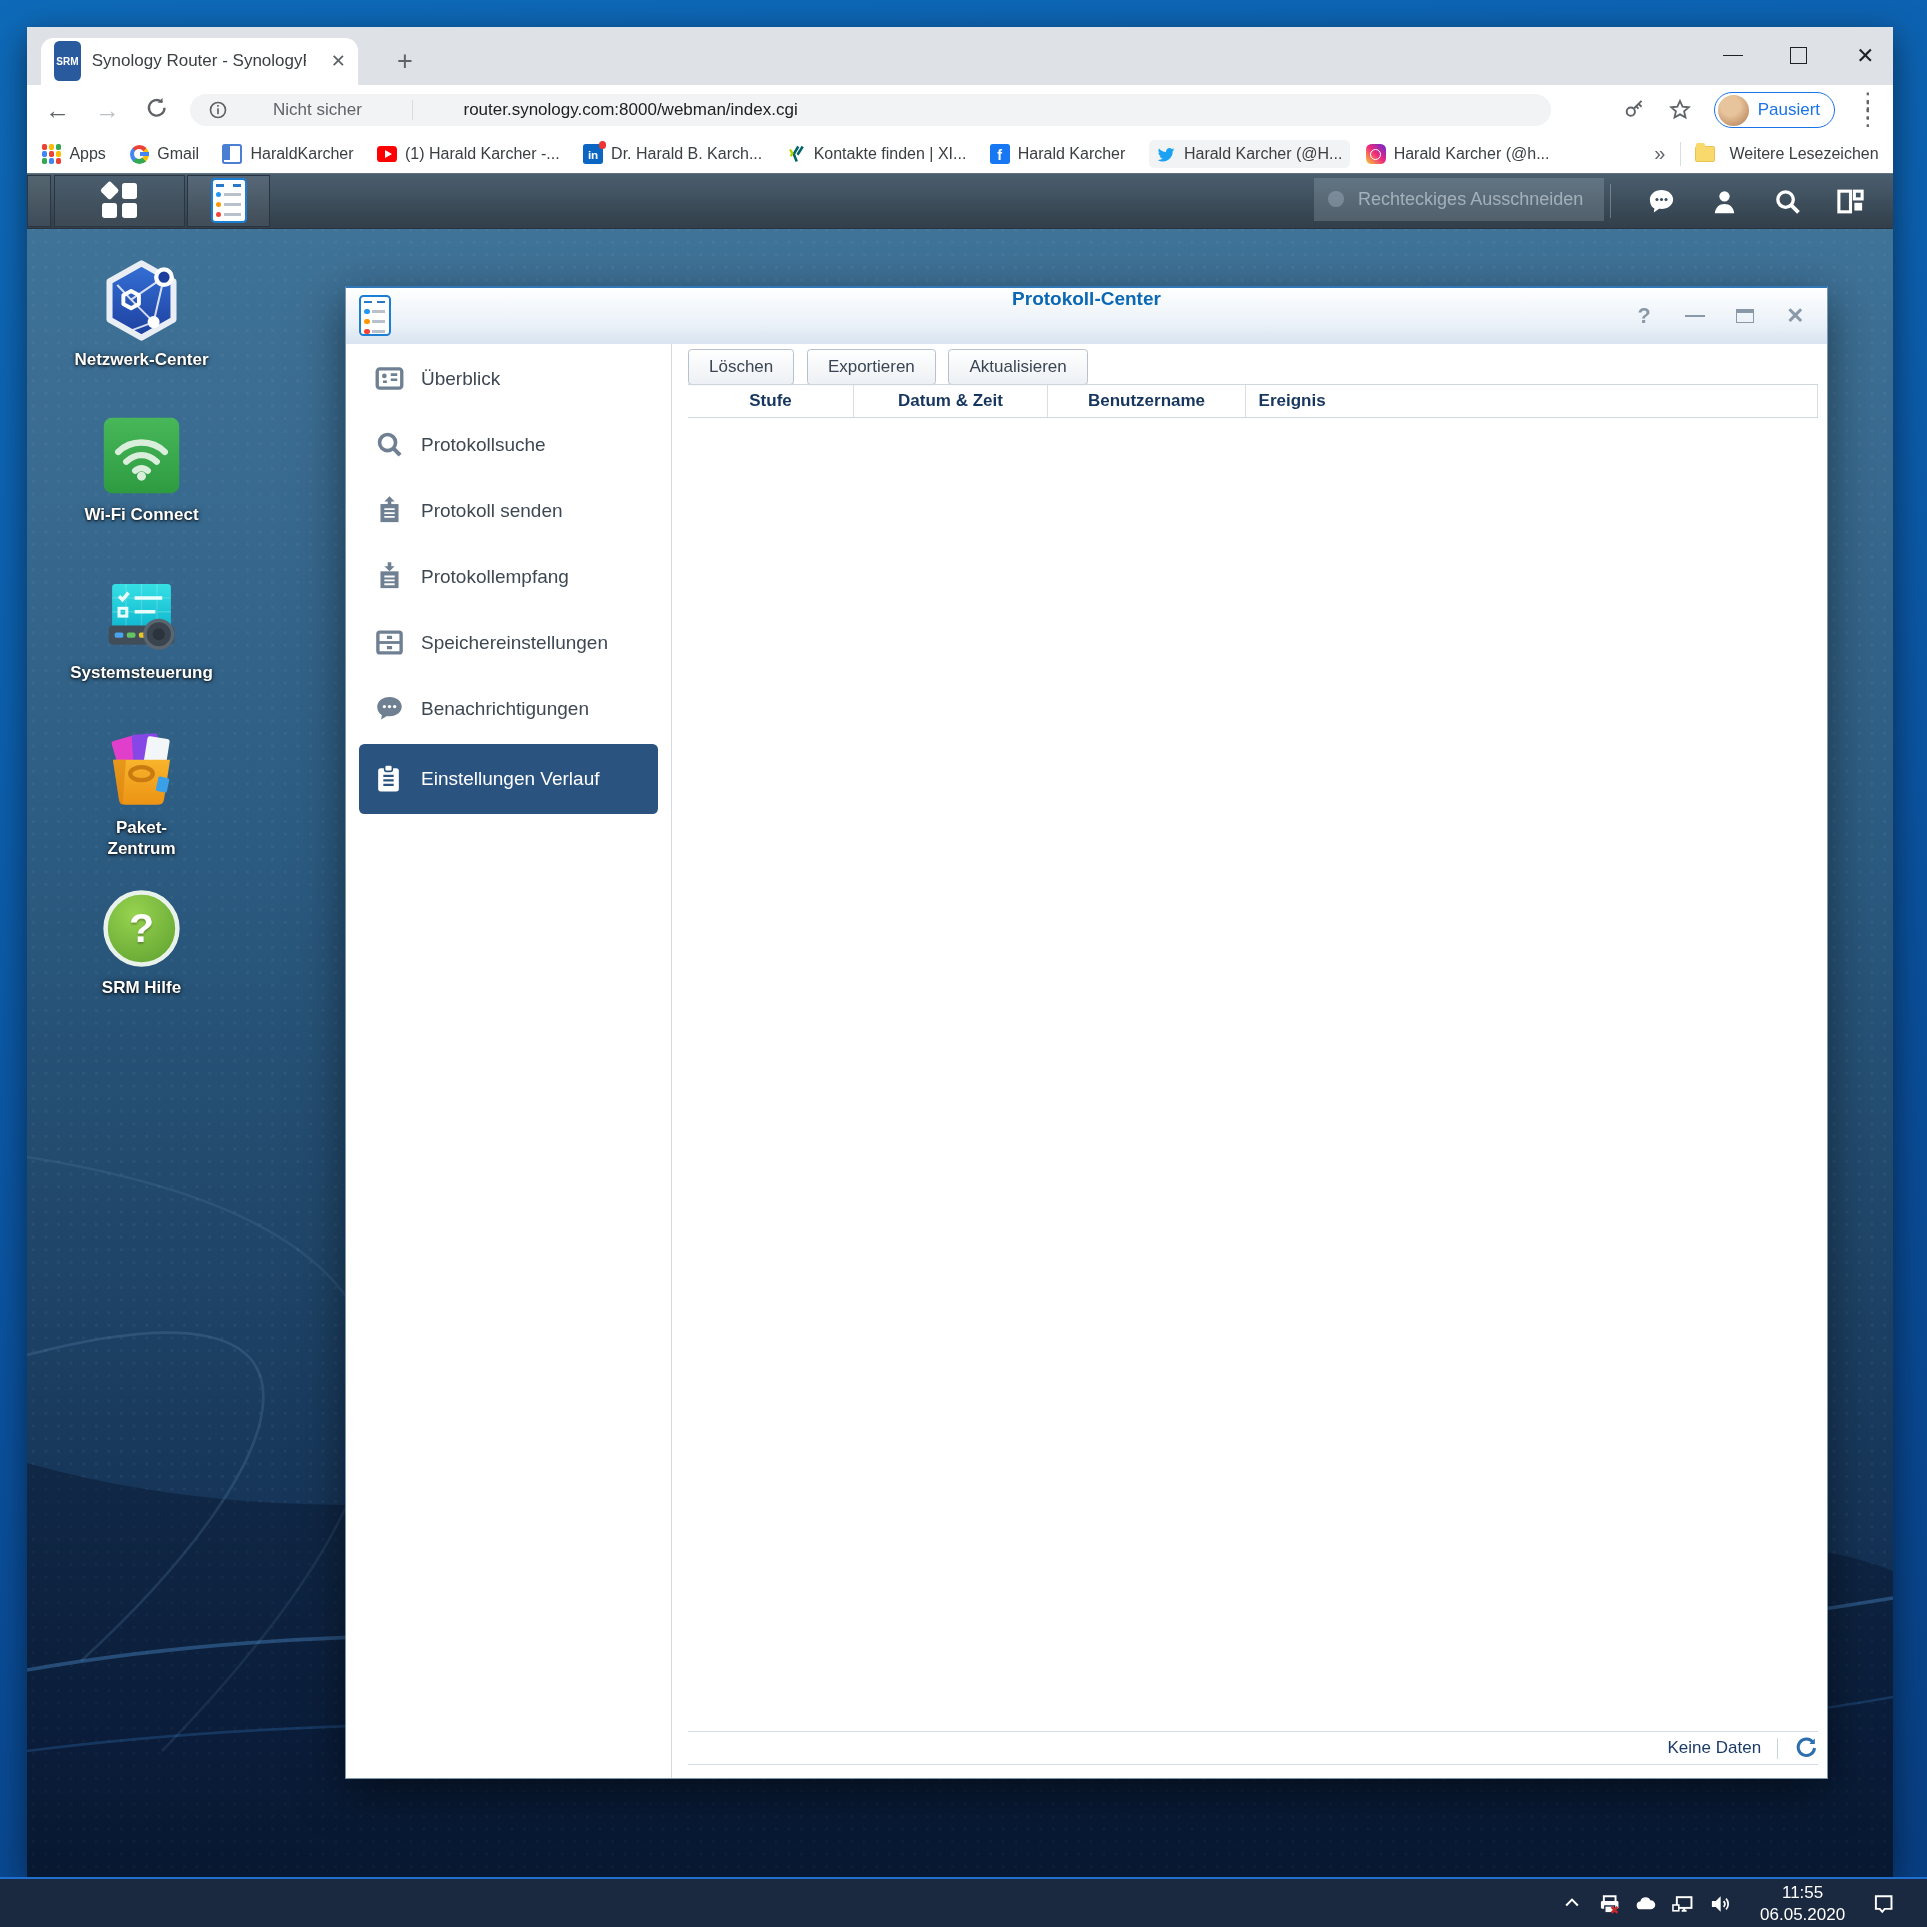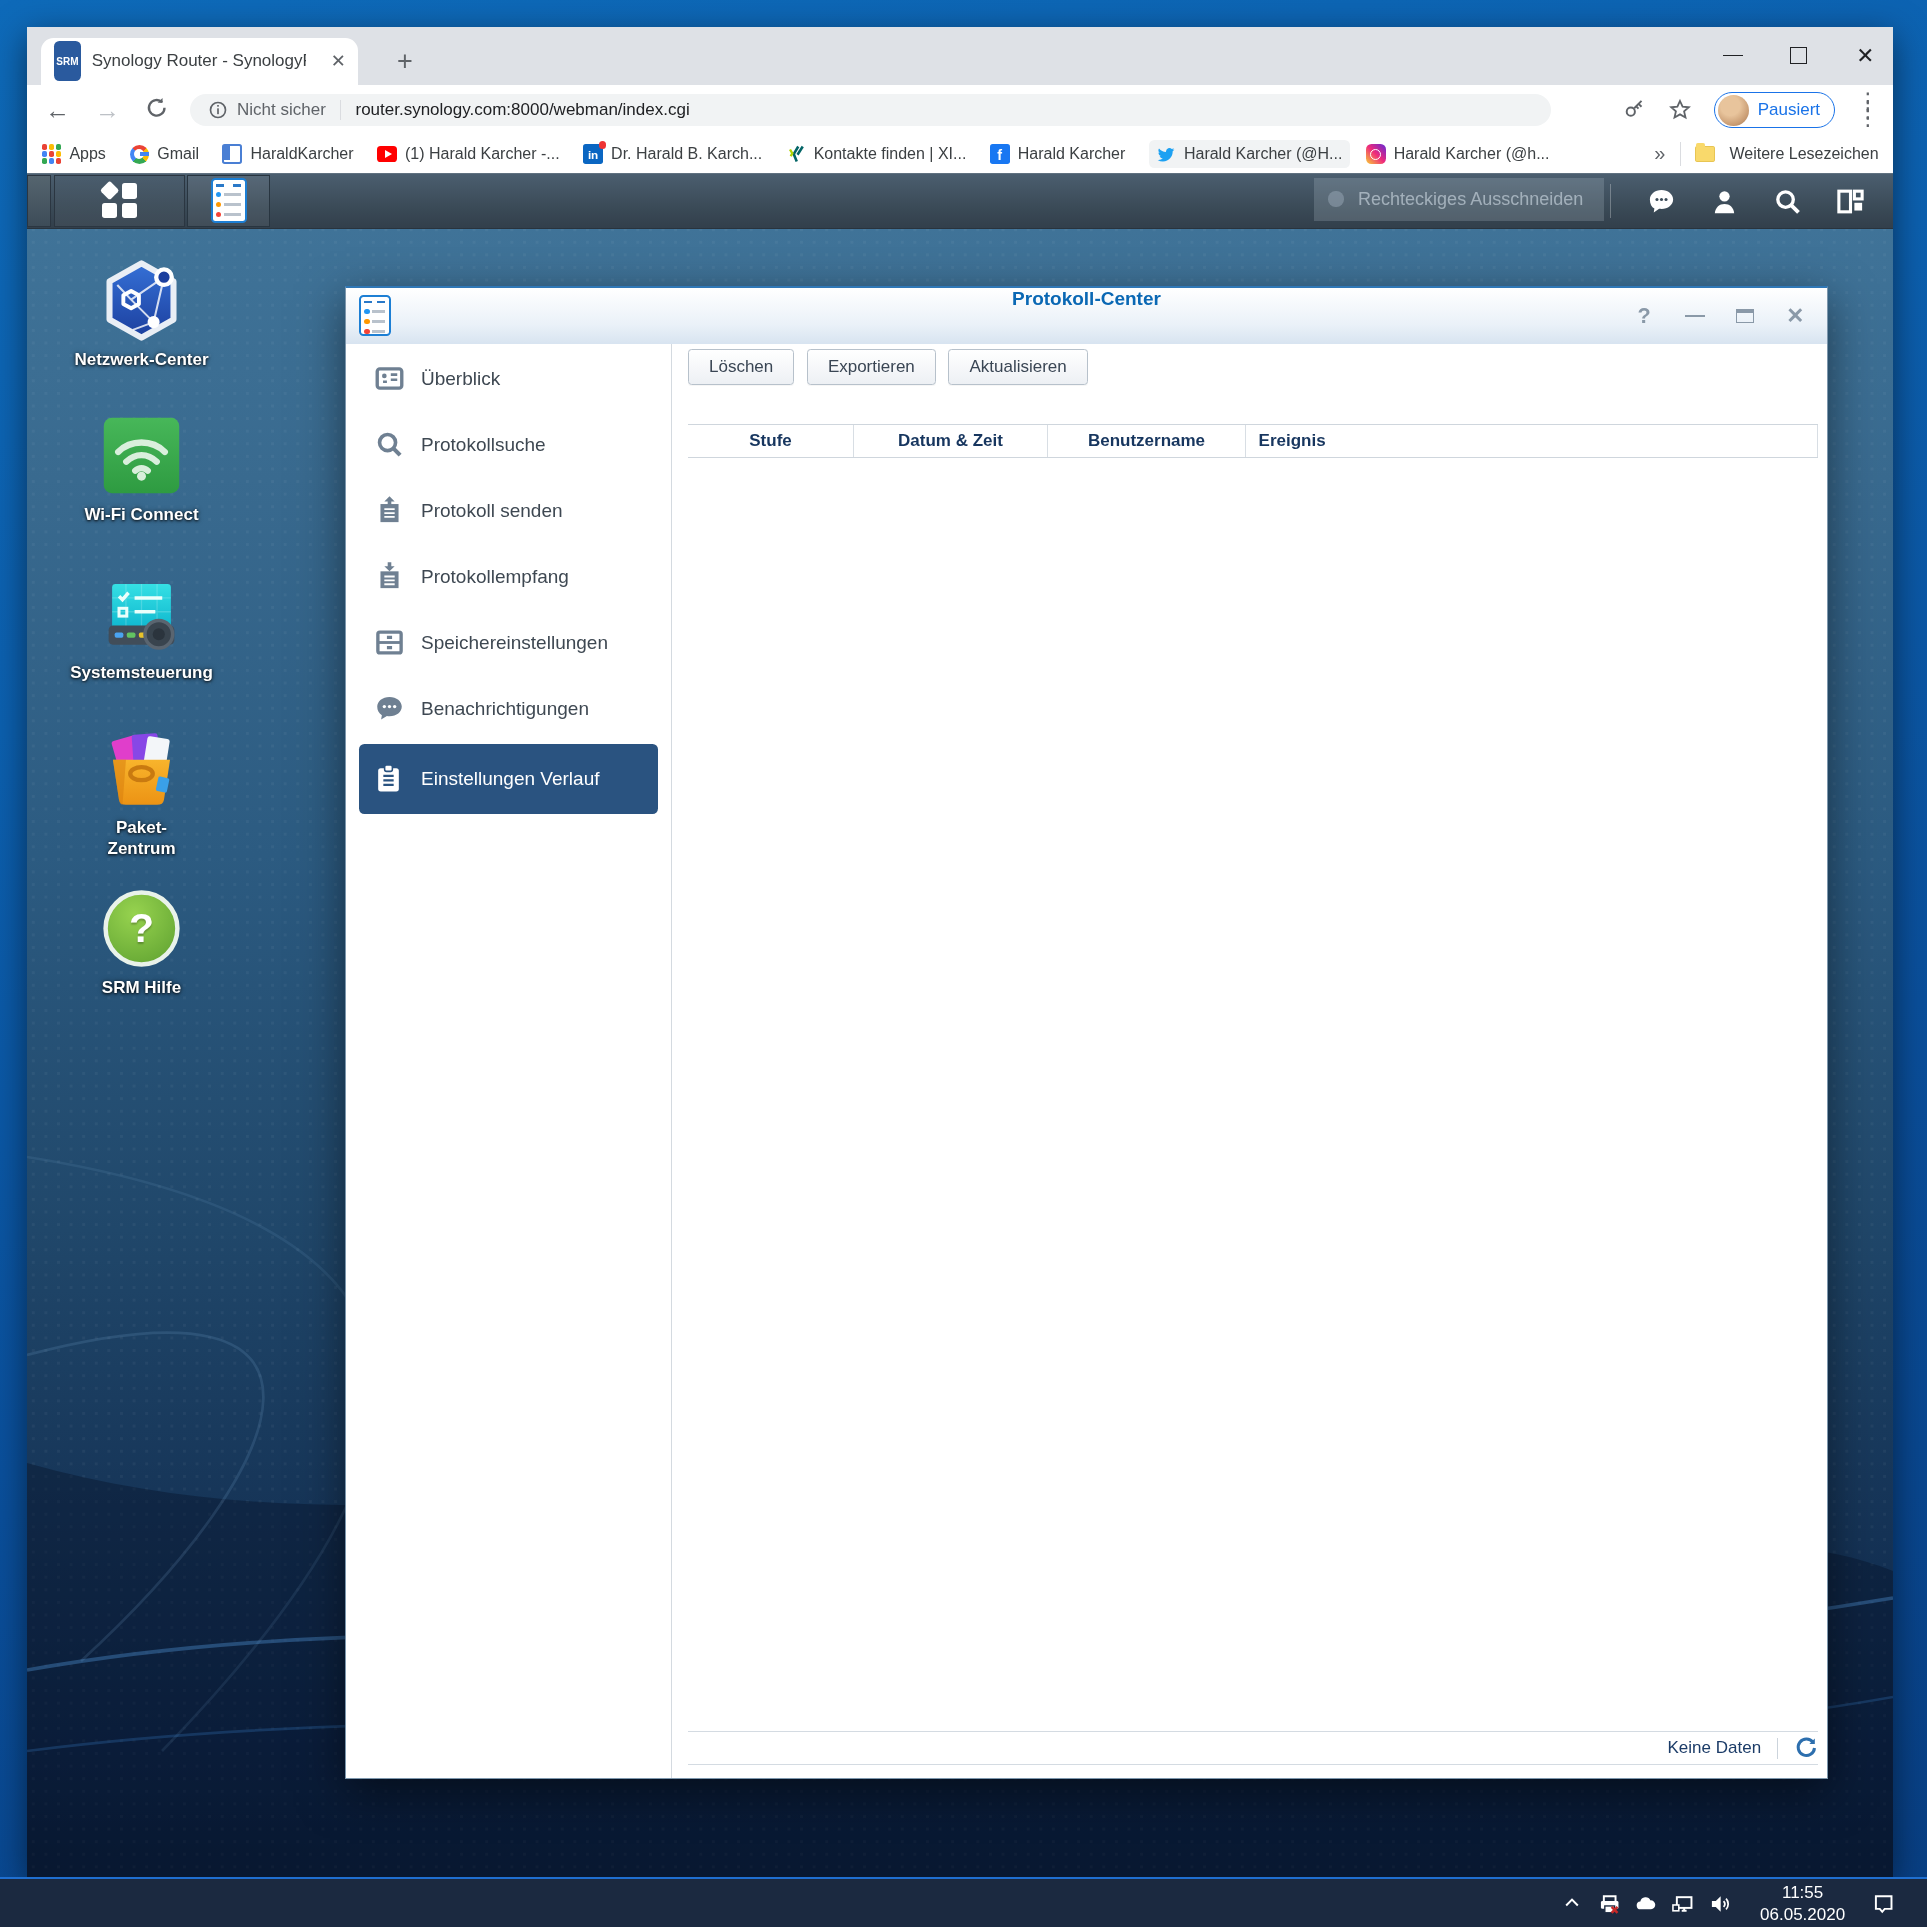--- a/index.html
+++ b/index.html
@@ -23,21 +23,21 @@
   .wc { width:23.4px; height:23.4px; display:flex; align-items:center; justify-content:center; color:#202124; }
   .wc-min { width:20px; height:1.8px; background:#202124; }
   .wc-max { width:17px; height:17px; border:1.8px solid #202124; }
   .wc-x  { font-size:21.6px; line-height:1; }
 
   .addressbar { height:50px; background:#fff; display:flex; align-items:center; padding-left:18px; }
   .nav-arrow { font-size:25px; color:#5f6368; margin-right:25px; line-height:1; }
   .nav-arrow.disabled { color:#bdc1c6; }
   .reload-ic { margin-right:21.6px; }
   .omnibox { width:1361px; height:32px; background:#f1f3f4; border-radius:18px; display:flex; align-items:center;
-    padding:0 18px; font-size:17px; }
+    padding:0 18px; font-size:17px;gap:36px; }
   .sec-label { color:#5f6368; margin-left:9px; }
   .om-div { width:0.9px; height:20px; background:#dadce0; margin:0 14.4px; }
   .url { color:#202124; }
   .addr-right { margin-left:auto; display:flex; align-items:center; gap:21.6px; padding-right:14.4px; }
   .profile-pill { display:flex; align-items:center; border:1.8px solid #1a73e8; border-radius:21.6px;
     padding:1.8px 14.4px 1.8px 2.7px; gap:9px; }
   .avatar { width:31px; height:31px; border-radius:50%;
     background:radial-gradient(circle at 40% 35%, #e8c49c 0 35%, #c89b72 70%, #8d6a4a 100%); }
   .pill-label { color:#1a73e8; font-size:17px; }
   .kebab { color:#5f6368; font-size:21.6px; letter-spacing:0; line-height:0.4; }
@@ -127,21 +127,21 @@
   .sidewrap { width:326px; border-right:0.9px solid #d4dae0; background:#fff; padding-top:1.8px; }
   .sitem { height:66px; display:flex; align-items:center; padding-left:27px; gap:16px; font-size:19px; color:#3e4852; }
   .sitem .sic { width:32px; height:32px; flex:0 0 auto; display:flex; align-items:center; justify-content:center; }
   .sitem.sel { margin:1.8px 12.6px 0 12.6px; padding-left:14.4px; height:70px; background:#2a5380; border-radius:5.4px; color:#fff; }
 
   .mainarea { position:relative; flex:1; background:#fff; }
   .toolbar { position:absolute; left:16px; top:4.5px; display:flex; gap:12.6px; }
   .btn { height:36px; padding:0 20px; font-size:17px; color:#3a4654; background:linear-gradient(#ffffff,#edf0f4);
     border:0.9px solid #b7c1cb; border-radius:3.6px; display:flex; align-items:center; box-shadow:0 0.9px 0.9px rgba(0,0,0,.04); }
   .thead { position:absolute; left:16px; right:9px; top:40px; height:34px; display:flex;
-    border-top:0.9px solid #cfd6dd; border-bottom:0.9px solid #cfd6dd; font-size:17px; font-weight:bold; color:#17365f;margin-top:40px; }
+    border-top:0.9px solid #cfd6dd; border-bottom:0.9px solid #cfd6dd; font-size:17px; font-weight:bold; color:#17365f; }
   .th { display:flex; align-items:center; justify-content:center; border-right:0.9px solid #d8dee4; }
   .th:nth-child(1){ width:166px; } .th:nth-child(2){ width:194px; } .th:nth-child(3){ width:198px; }
   .th:nth-child(4){ flex:1; justify-content:flex-start; padding-left:12.6px; }
   .statusbar { position:absolute; left:16px; right:9px; bottom:12.6px; height:34px; border-top:0.9px solid #d4dbe2;
     border-bottom:0.9px solid #d4dbe2; display:flex; align-items:center; justify-content:flex-end; gap:16px; }
   .status-txt { color:#1c3c68; font-size:17px; }
   .st-div { width:0.9px; height:21.6px; background:#ccd4dc; }
 
   
   .wtask { position:absolute; left:0; bottom:0; width:1927px; height:51px; background:#1b2940;

